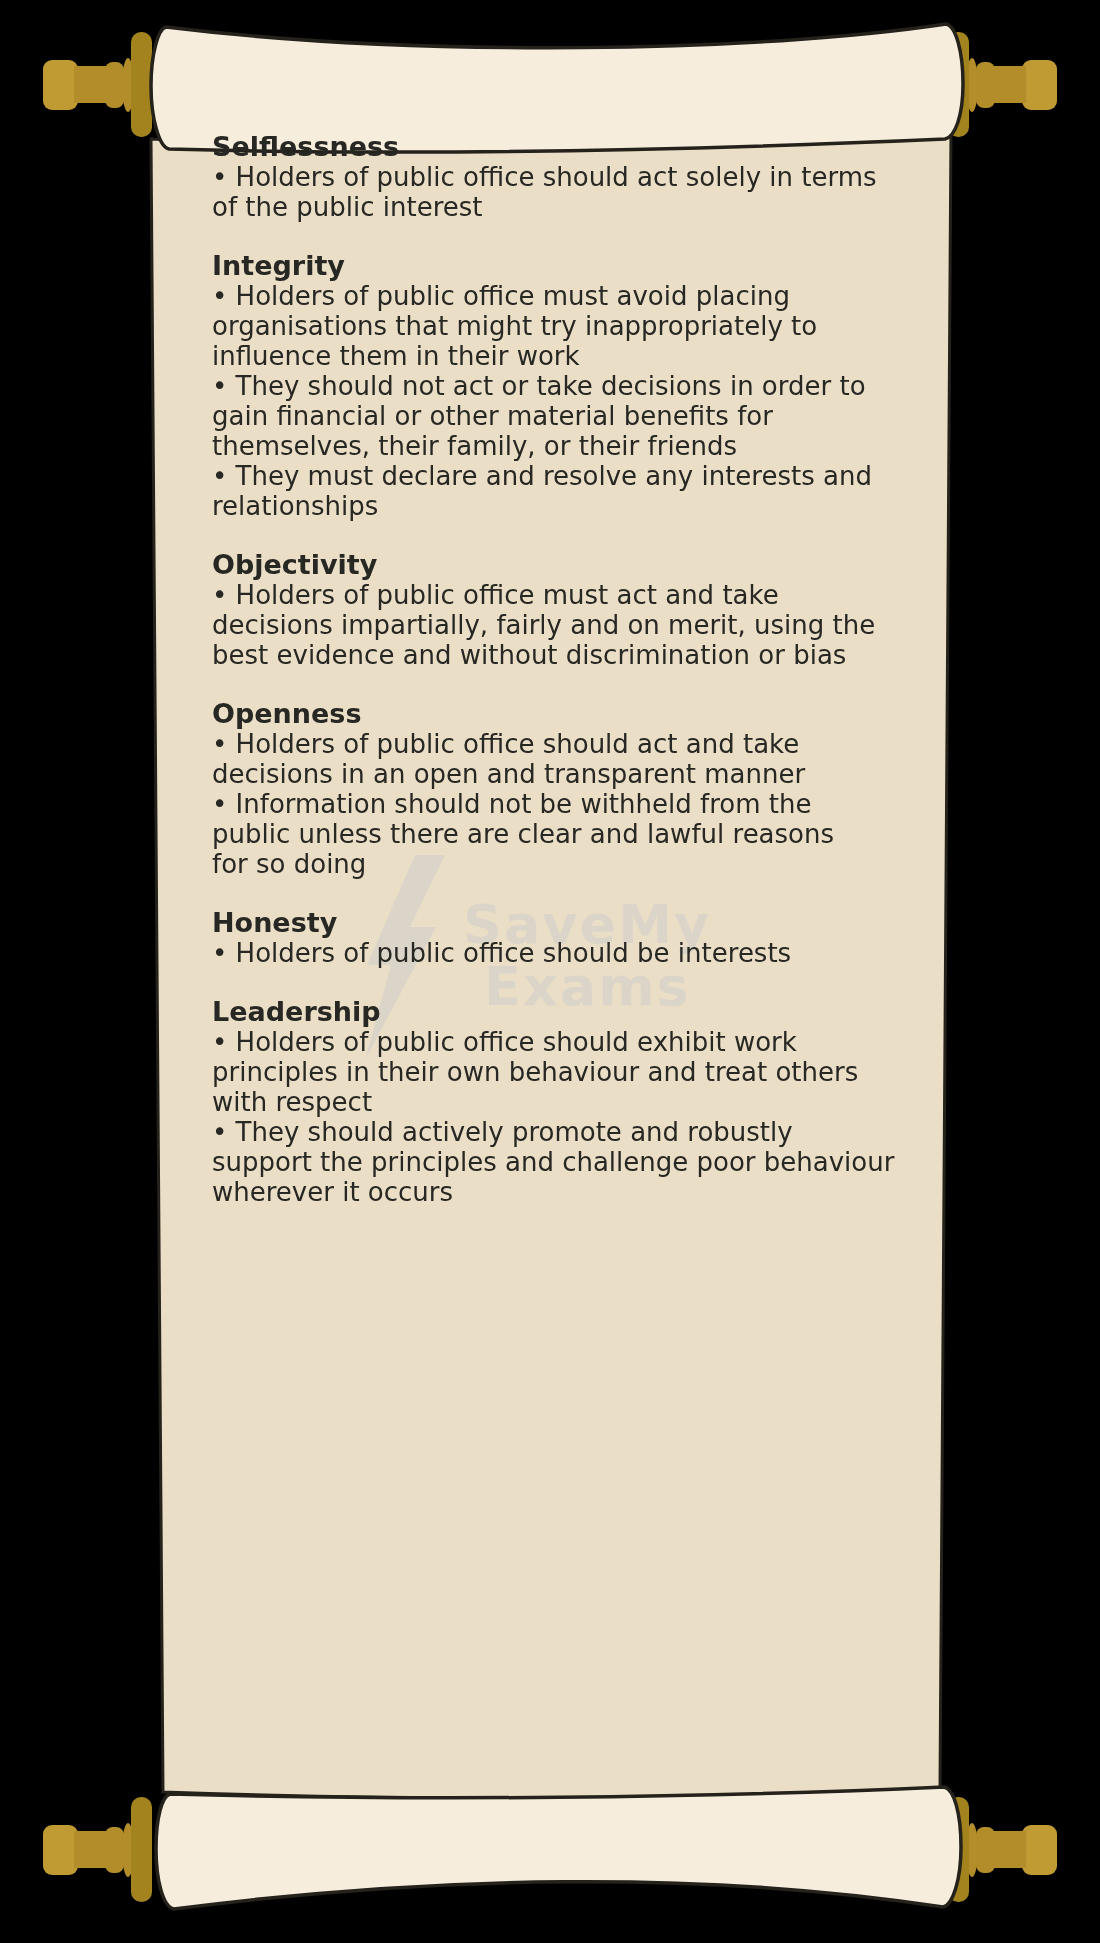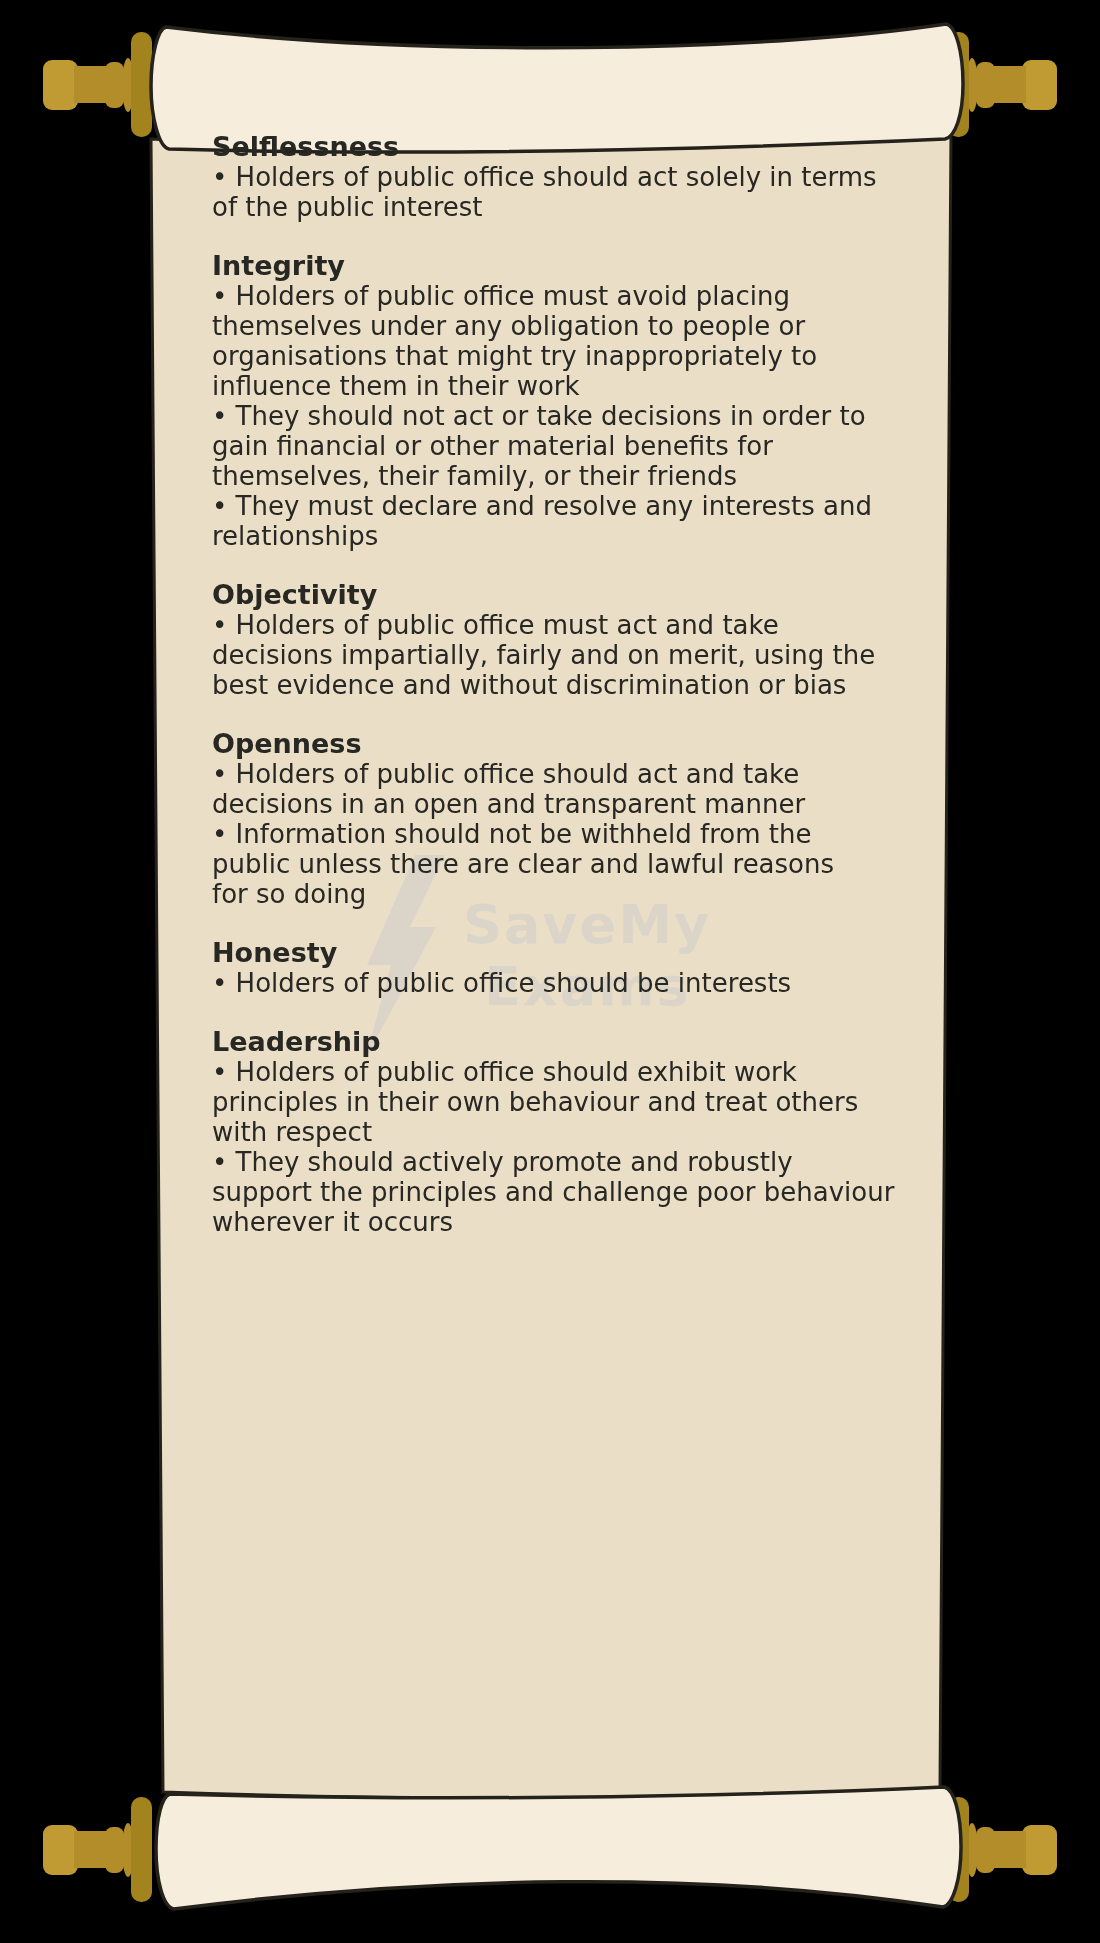--- a/index.html
+++ b/index.html
@@ -100,21 +100,20 @@
 
   <div class="text-block">
       <div class="section">
         <div class="p-title">Selflessness</div>
         <div class="p-line">• Holders of public office should act solely in terms</div>
         <div class="p-line">of the public interest</div>
       </div>
       <div class="section">
         <div class="p-title">Integrity</div>
         <div class="p-line">• Holders of public office must avoid placing</div>
-        <div class="p-line">themselves under any obligation to people or</div>
         <div class="p-line">organisations that might try inappropriately to</div>
         <div class="p-line">influence them in their work</div>
         <div class="p-line">• They should not act or take decisions in order to</div>
         <div class="p-line">gain financial or other material benefits for</div>
         <div class="p-line">themselves, their family, or their friends</div>
         <div class="p-line">• They must declare and resolve any interests and</div>
         <div class="p-line">relationships</div>
       </div>
       <div class="section">
         <div class="p-title">Objectivity</div>

